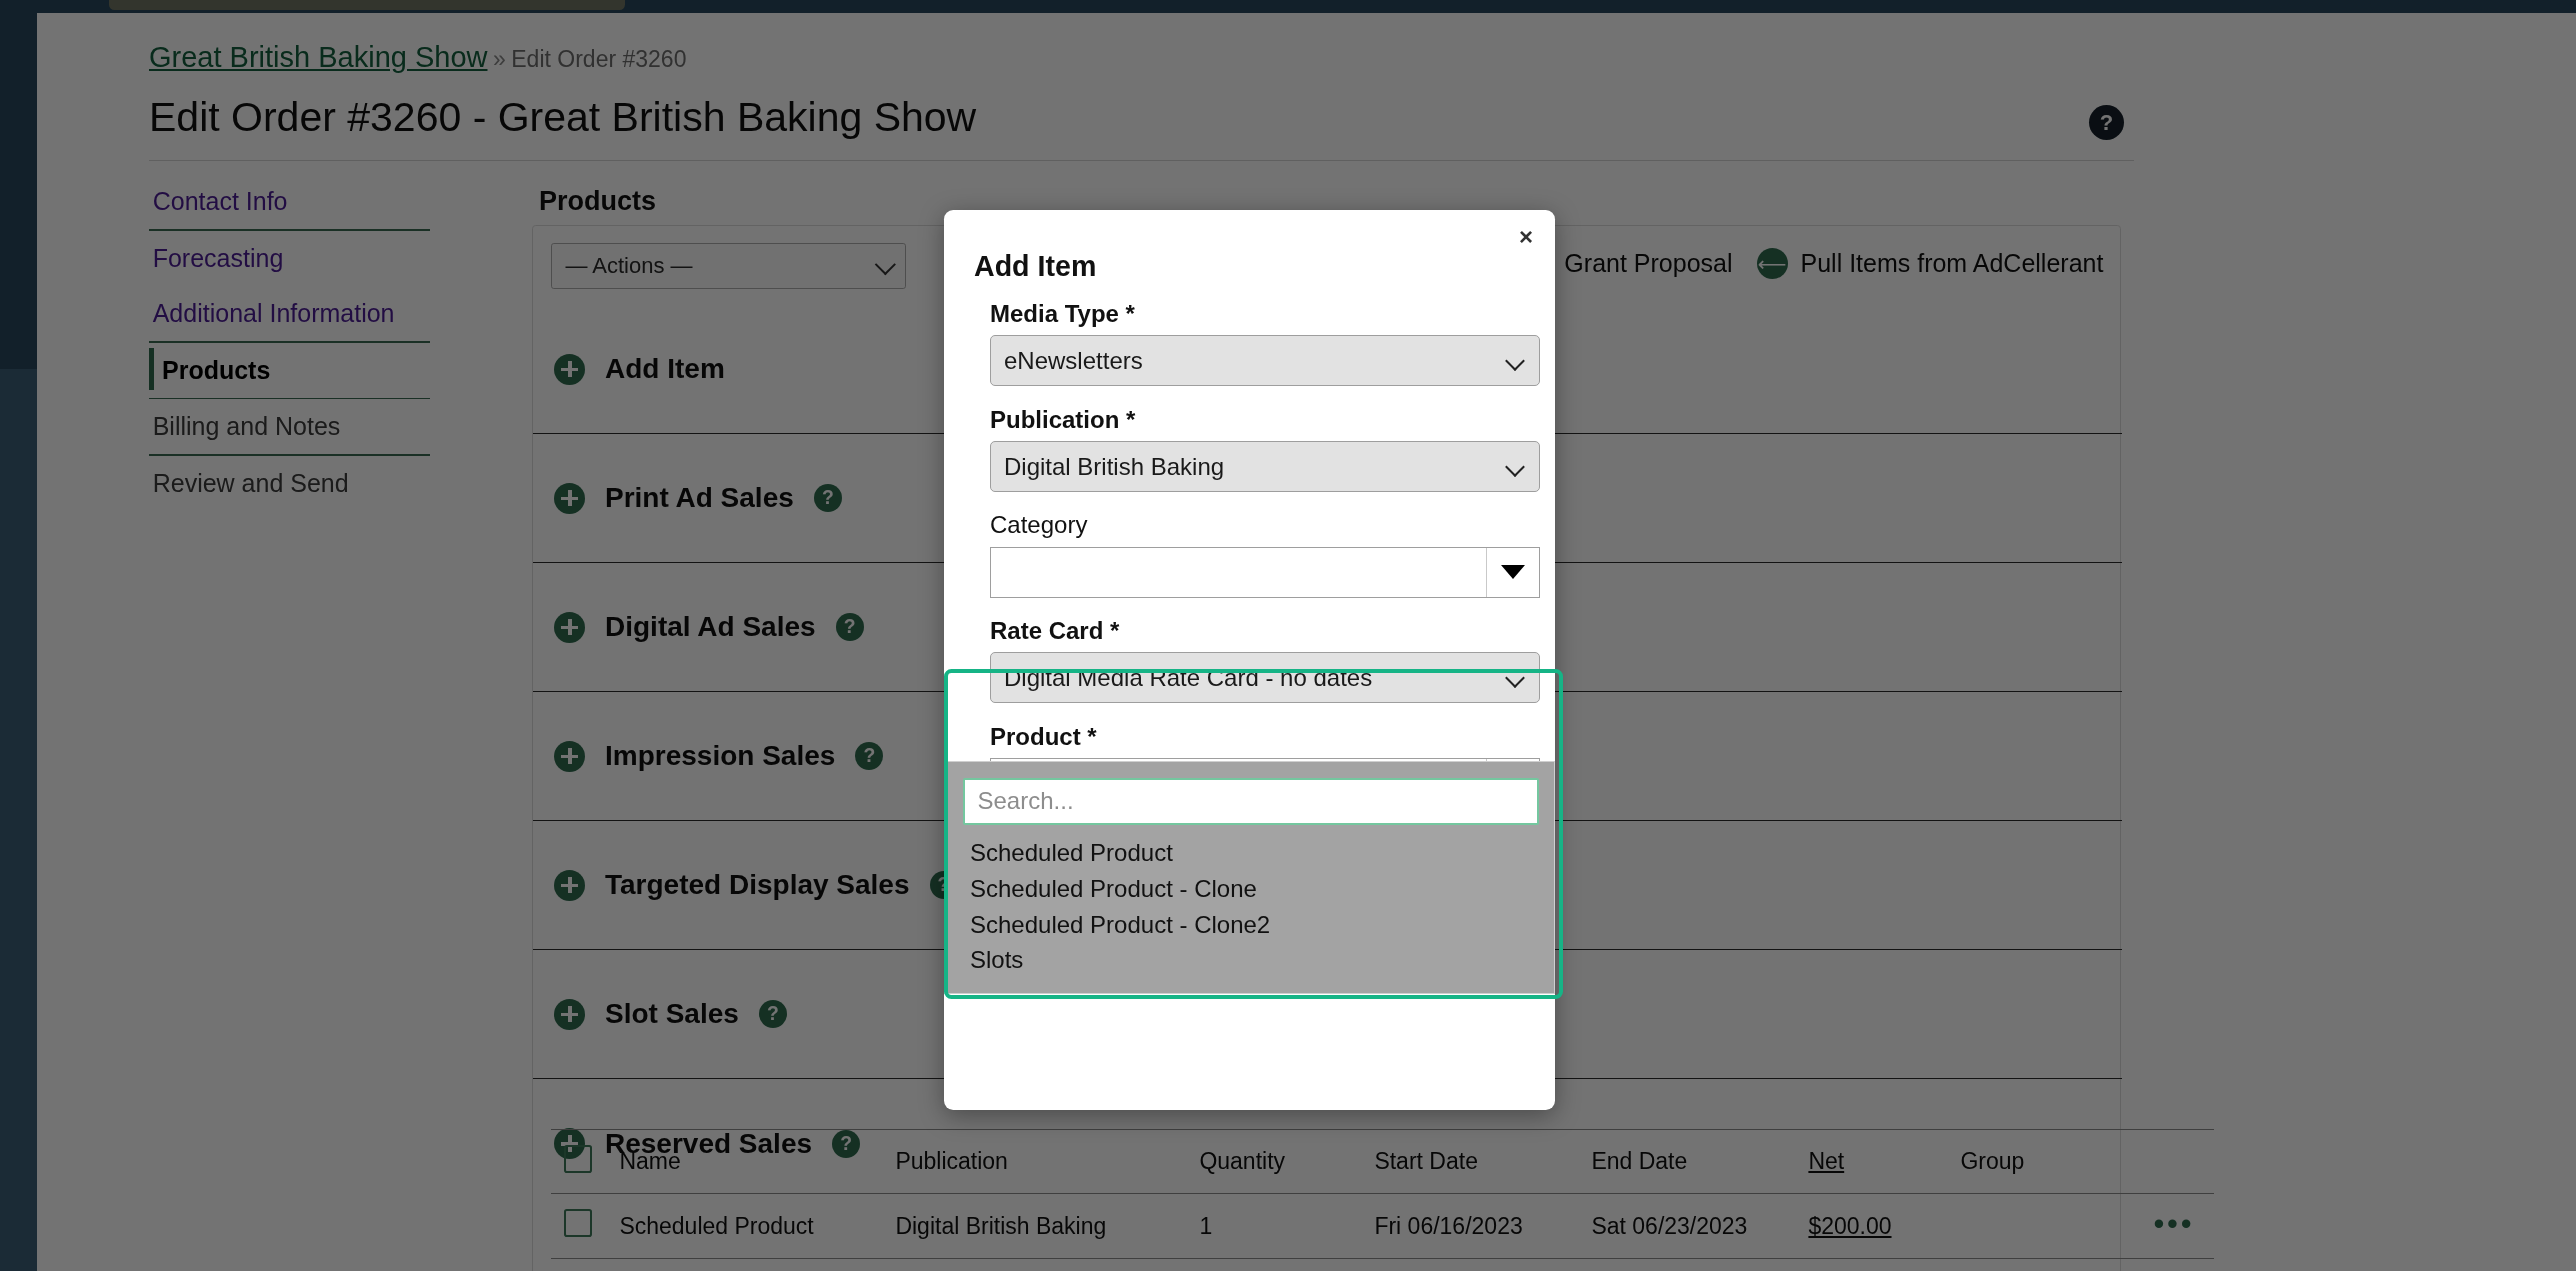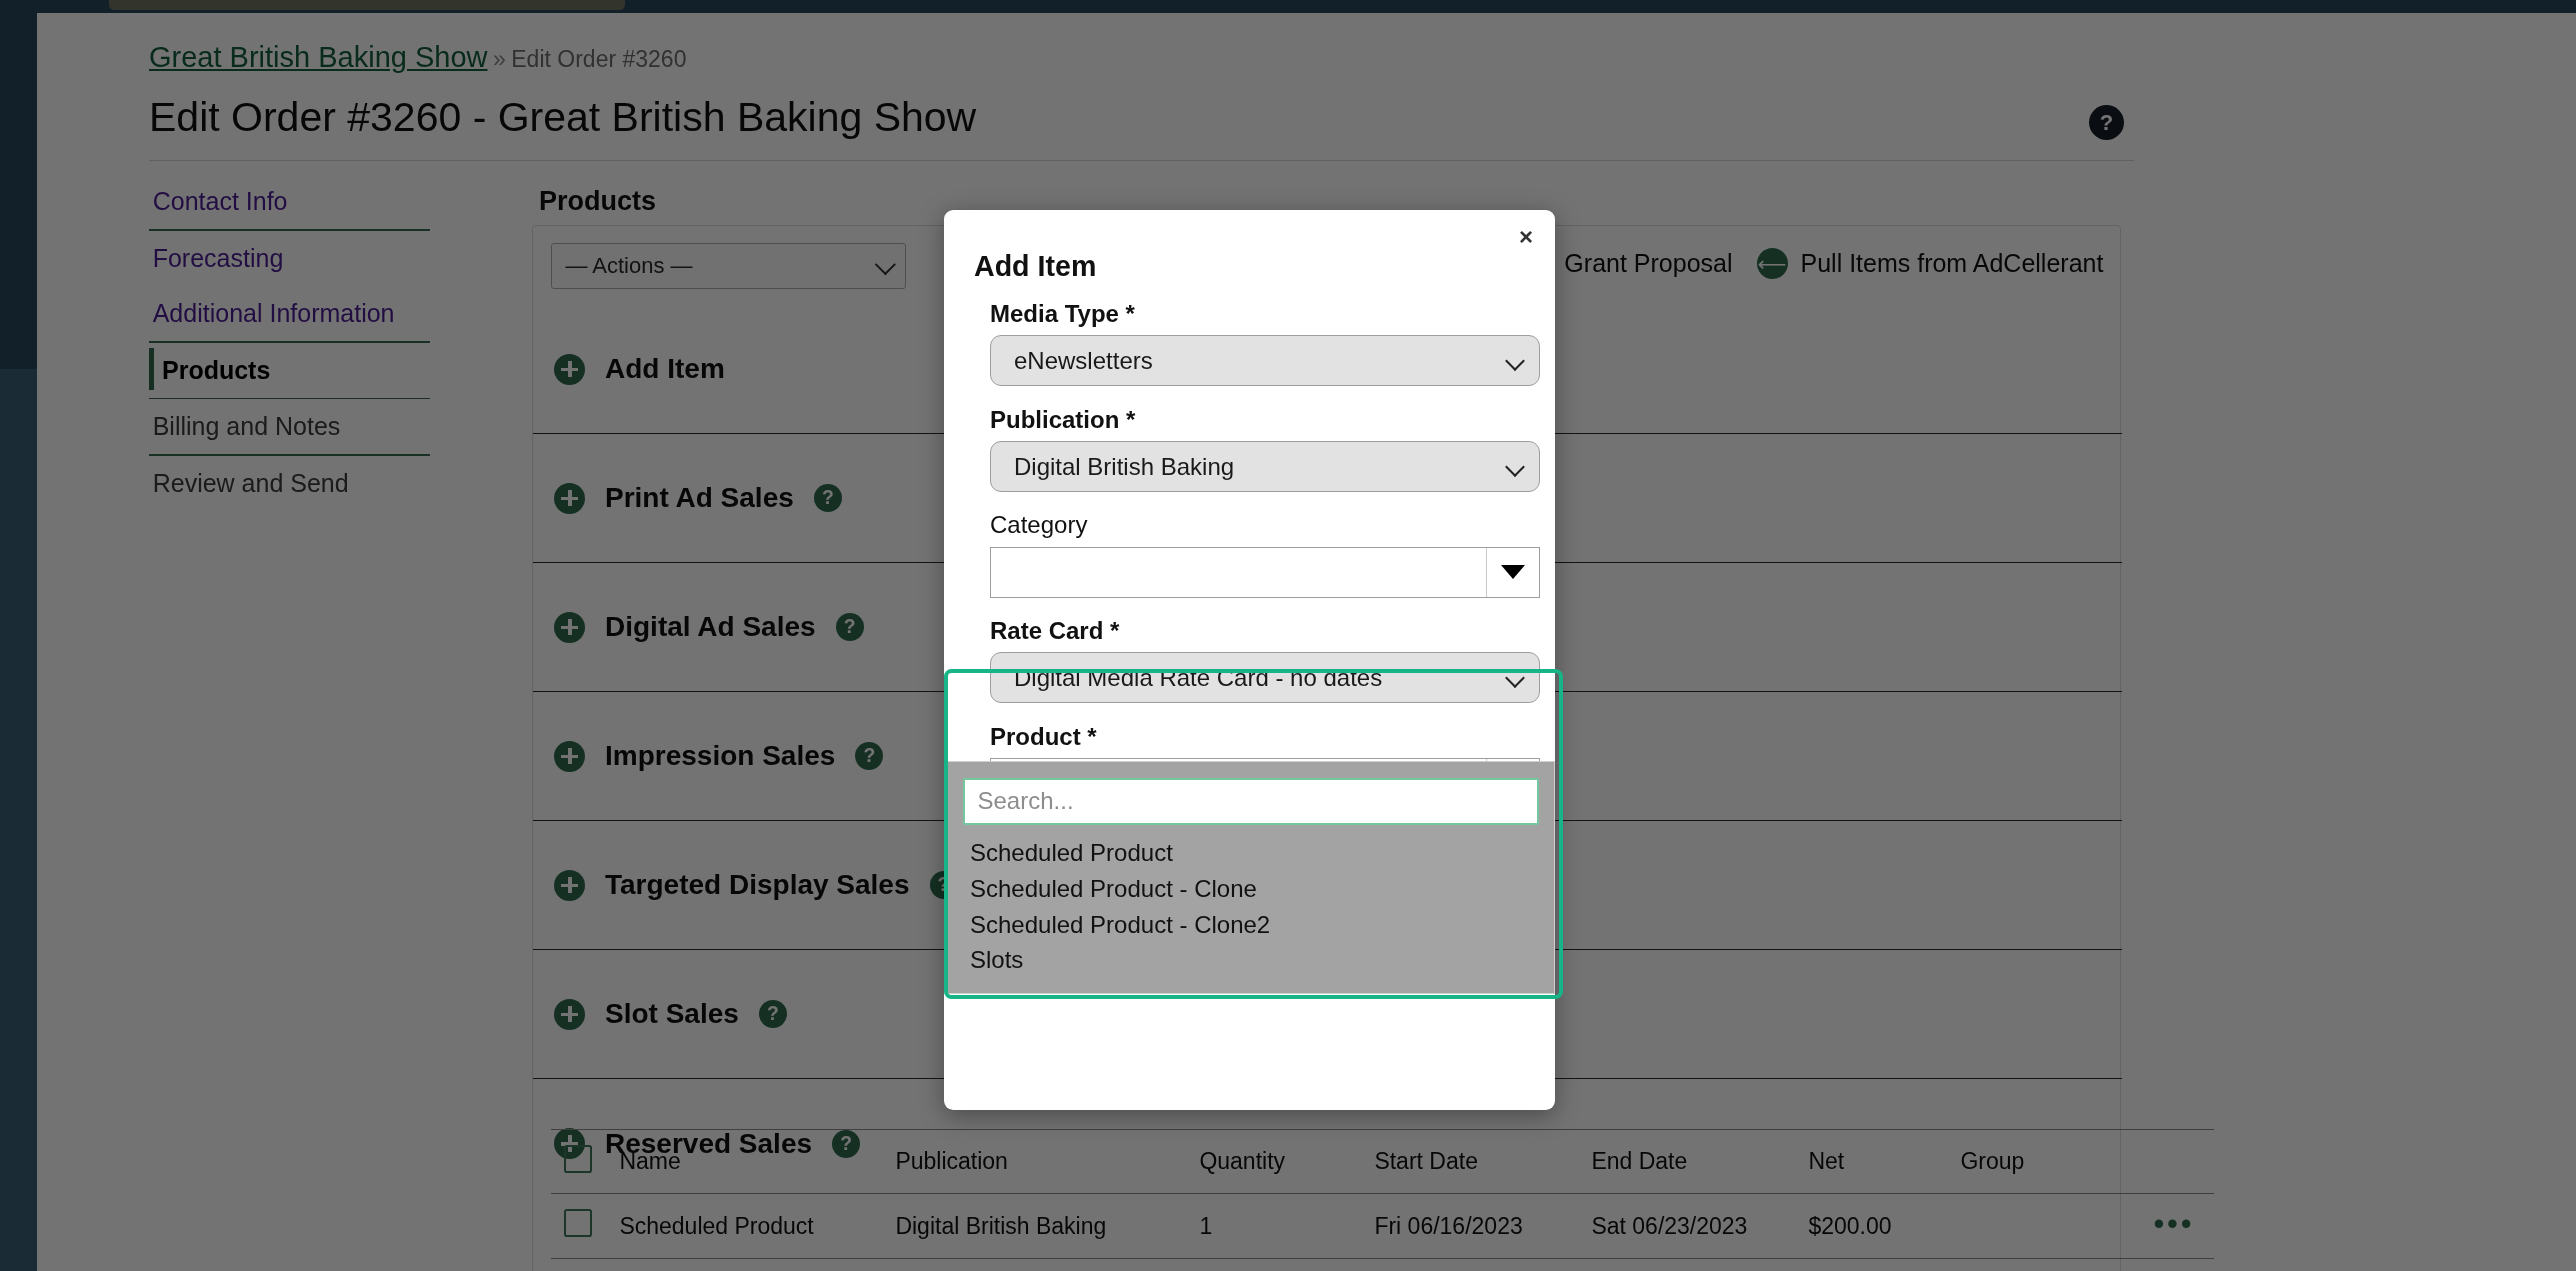--- a/index.html
+++ b/index.html
@@ -160,21 +160,21 @@
     padding: 14.7px 0 14.7px 13px; font-weight: normal;
   }
   .items-table thead tr { border-top: 0.9px solid #8c8c8c; border-bottom: 0.9px solid #8c8c8c; }
   .items-table tbody tr { border-bottom: 0.9px solid #8c8c8c; }
   .col-chk  { width: 55px; }
   .col-name { width: 276px; }
   .col-pub  { width: 304px; }
   .col-qty  { width: 175px; }
   .col-sd   { width: 217px; }
   .col-ed   { width: 217px; }
-  .col-net  { width: 152px; }
+  .col-net  { width: 152px; text-decoration: underline; }
   .col-grp  { width: 193px; }
   .col-act  { width: 74px; }
   .chk {
     width: 28px; height: 28px;
     border: 2.8px solid #3f7a5b; border-radius: 2.8px;
     background: transparent; display: inline-block;
   }
   .dots { color: #2f6b4f; font-size: 31px; letter-spacing: 2.8px; line-height: .4; }
 
   
@@ -199,23 +199,23 @@
 
   .field { margin-bottom: 19.3px; }
   .field-label {
     font-size: 24px; font-weight: bold; color: #111;
     margin-bottom: 7.4px; display: block;
   }
   .field-label.normal { font-weight: normal; }
 
   .sel {
     position: relative; width: 550px; height: 51px;
-    background: #e2e2e2; border: 0.9px solid #9e9e9e; border-radius: 11px;
+    background: #e2e2e2; border: 0.9px solid #9e9e9e; border-radius: 5px;
     font-size: 24px; color: #1a1a1a;
-    padding: 0 42px 0 23px; line-height: 49px;
+    padding: 0 42px 0 13px; line-height: 49px;
     white-space: nowrap; overflow: hidden;
   }
   .sel .chev {
     position: absolute; right: 16.6px; top: 17.5px;
     width: 14px; height: 14px;
     border-right: 2.8px solid #222; border-bottom: 2.8px solid #222;
     transform: rotate(45deg);
   }
 
   .combo {

